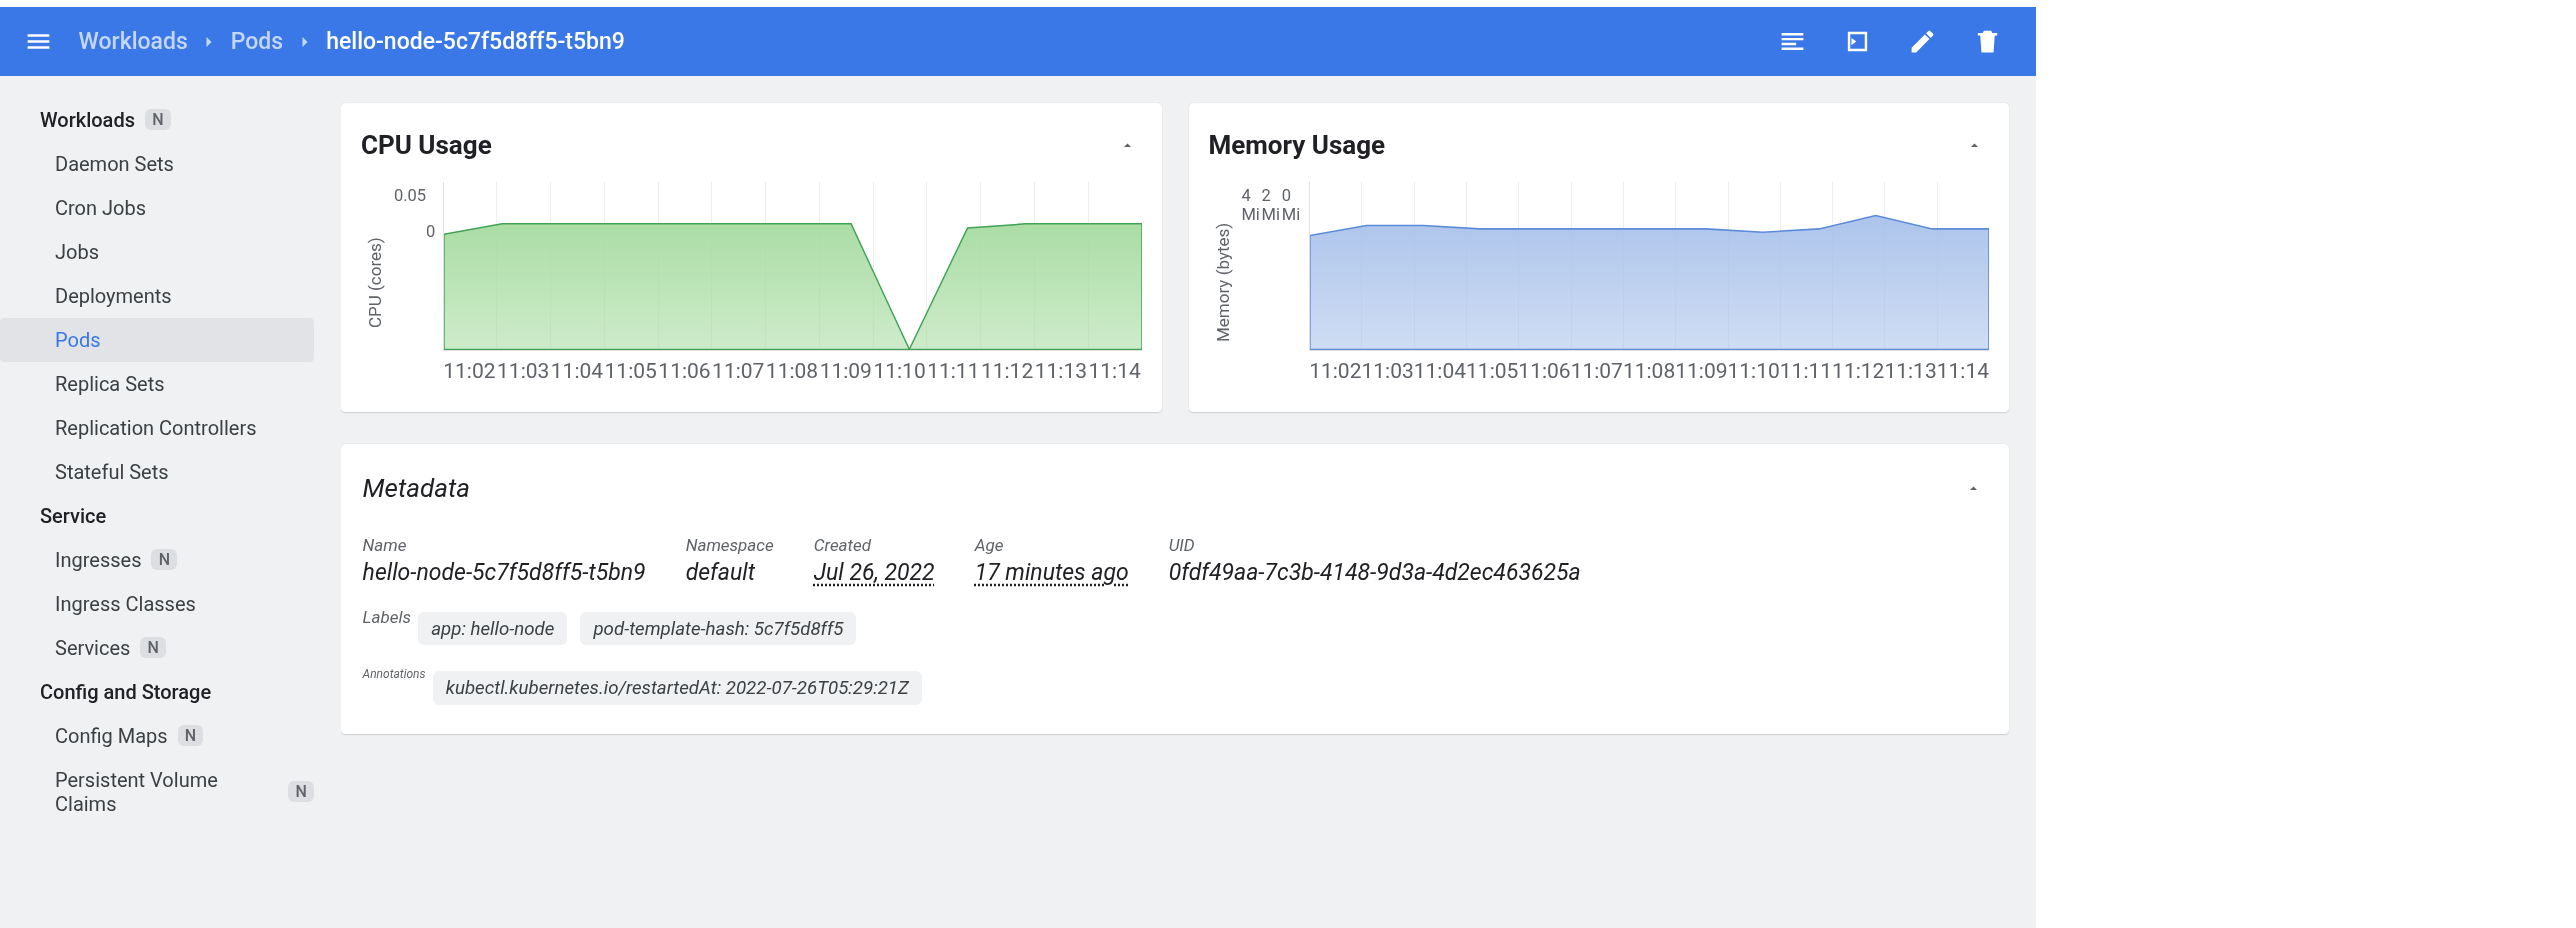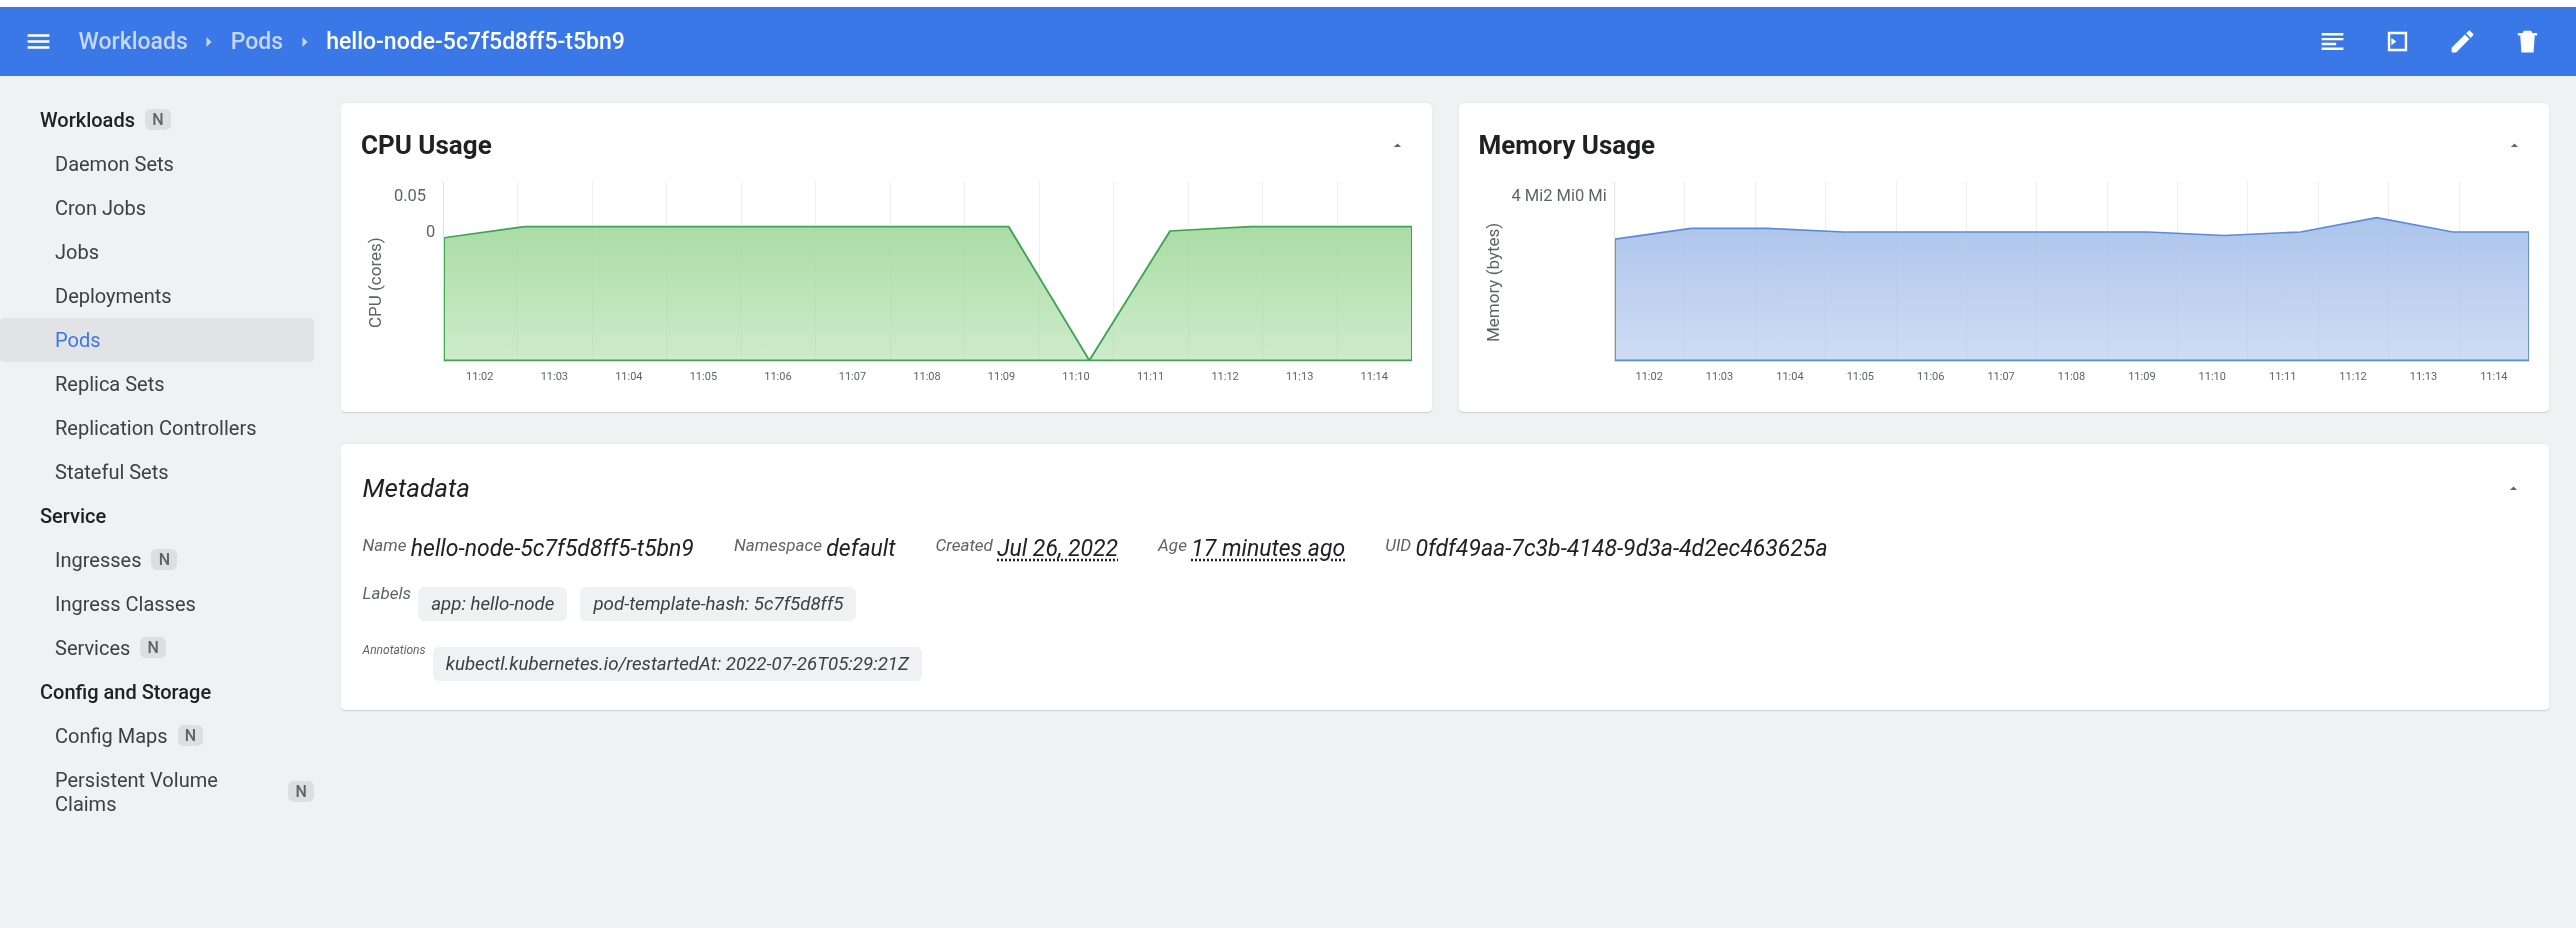--- a/index.html
+++ b/index.html
@@ -1,17 +1,17 @@
 <!DOCTYPE html>
 <html><head>
 <meta charset="utf-8">
 <style>
   * { box-sizing: border-box; margin:0; padding:0; }
   html,body { height:100%; font-family: Roboto, "Helvetica Neue", Arial, sans-serif; font-size:20px; color:#202124; background:#fff; }
-  .root { width:2576px; height:929px; position:relative; overflow:hidden; }
+  .root { width:2036px; height:929px; position:relative; overflow:hidden; }
   .topgap { height:7.2px; background:#fff; }
   .header { height:69px; background:#3b78e7; display:flex; align-items:center; padding:0 17px 0 20px; }
   .ham { width:37px; height:37px; display:flex; align-items:center; justify-content:center; cursor:pointer; border-radius:50%; }
   .ham svg { fill:#fff; width:29px; height:29px; }
   .crumbs { display:flex; align-items:center; margin-left:21.6px; font-size:23px; font-weight:500; }
   .crumbs .crumb { color:#c5d7f7; cursor:pointer;}
   .crumbs .crumb.active { color:#fff; cursor:default;}
   .crumbs .sep { color:#c5d7f7; display:inline-flex; align-items:center; margin:0 11.5px;}
   .crumbs .sep svg{ width:20px;height:20px; fill:#c5d7f7;}
   .actions { margin-left:auto; display:flex; align-items:center; gap:30px; padding-right:14.4px;}
@@ -32,26 +32,26 @@
   .arrow-up { cursor:pointer; padding:5.8px;}
   .chart { display:flex; margin-top:16px; height:201px;}
   .ylab { writing-mode:vertical-rl; transform:rotate(180deg); font-size:17px; color:#5f6368; text-align:center; padding:0 4.3px; display:flex; align-items:center; justify-content:center; }
   .yticks { display:flex; flex-direction:row; justify-content:space-between; align-items:flex-start; padding:4.3px 7.2px 37px 4.3px; font-size:16.5px; color:#5f6368;}
   .plot-wrap { flex:1; display:flex; flex-direction:column;}
   .plot-area { flex:1; position:relative; border-left:0.7px solid #e0e0e0; border-bottom:0.7px solid #e0e0e0;}
   .gridlines { position:absolute; inset:0; display:flex;}
   .gridlines div { flex:1; border-right:0.7px solid #eeeeee;}
   .gridlines div:last-child { border-right:none;}
   .plot-area svg { position:absolute; inset:0; width:100%; height:100%; }
-  .xticks { display:flex; justify-content:space-between; font-size:11px; color:#5f6368; padding:8.6px 0 0 0;}
+  .xticks { display:flex; justify-content:space-between; font-size:21px; color:#5f6368; padding:8.6px 0 0 0;}
   .xticks span { flex:1; text-align:center; position:relative;}
   .meta-card { margin-top:32px; padding:23px 21.6px 29px 21.6px;font-style:italic;}
   .meta-head { font-size:26px; color:#202124; display:flex; justify-content:space-between; align-items:center;}
   .meta-grid { display:flex; gap:40px; margin-top:26px; flex-wrap:wrap;}
-  .meta-field { display:flex; gap:4.3px;}
+  .meta-field { display:flex; flex-direction:column; gap:4.3px;}
   .meta-field .lab { font-size:17px; color:#5f6368;}
   .meta-field .val { font-size:23px; color:#202124;}
   .meta-field .val.dotted { text-decoration: underline dotted; text-underline-offset:4.3px;}
   .chips-row { margin-top:21.6px; display:flex; flex-direction:row; gap:7.2px;}
   .chips { display:flex; gap:13px; flex-wrap:wrap; margin-top:4.3px;}
   .chip { background:#eff1f3; color:#3c4043; font-size:18.7px; border-radius:5.8px; padding:5.8px 13px;}
 </style>
 </head>
 <body>
 <div class="root">

